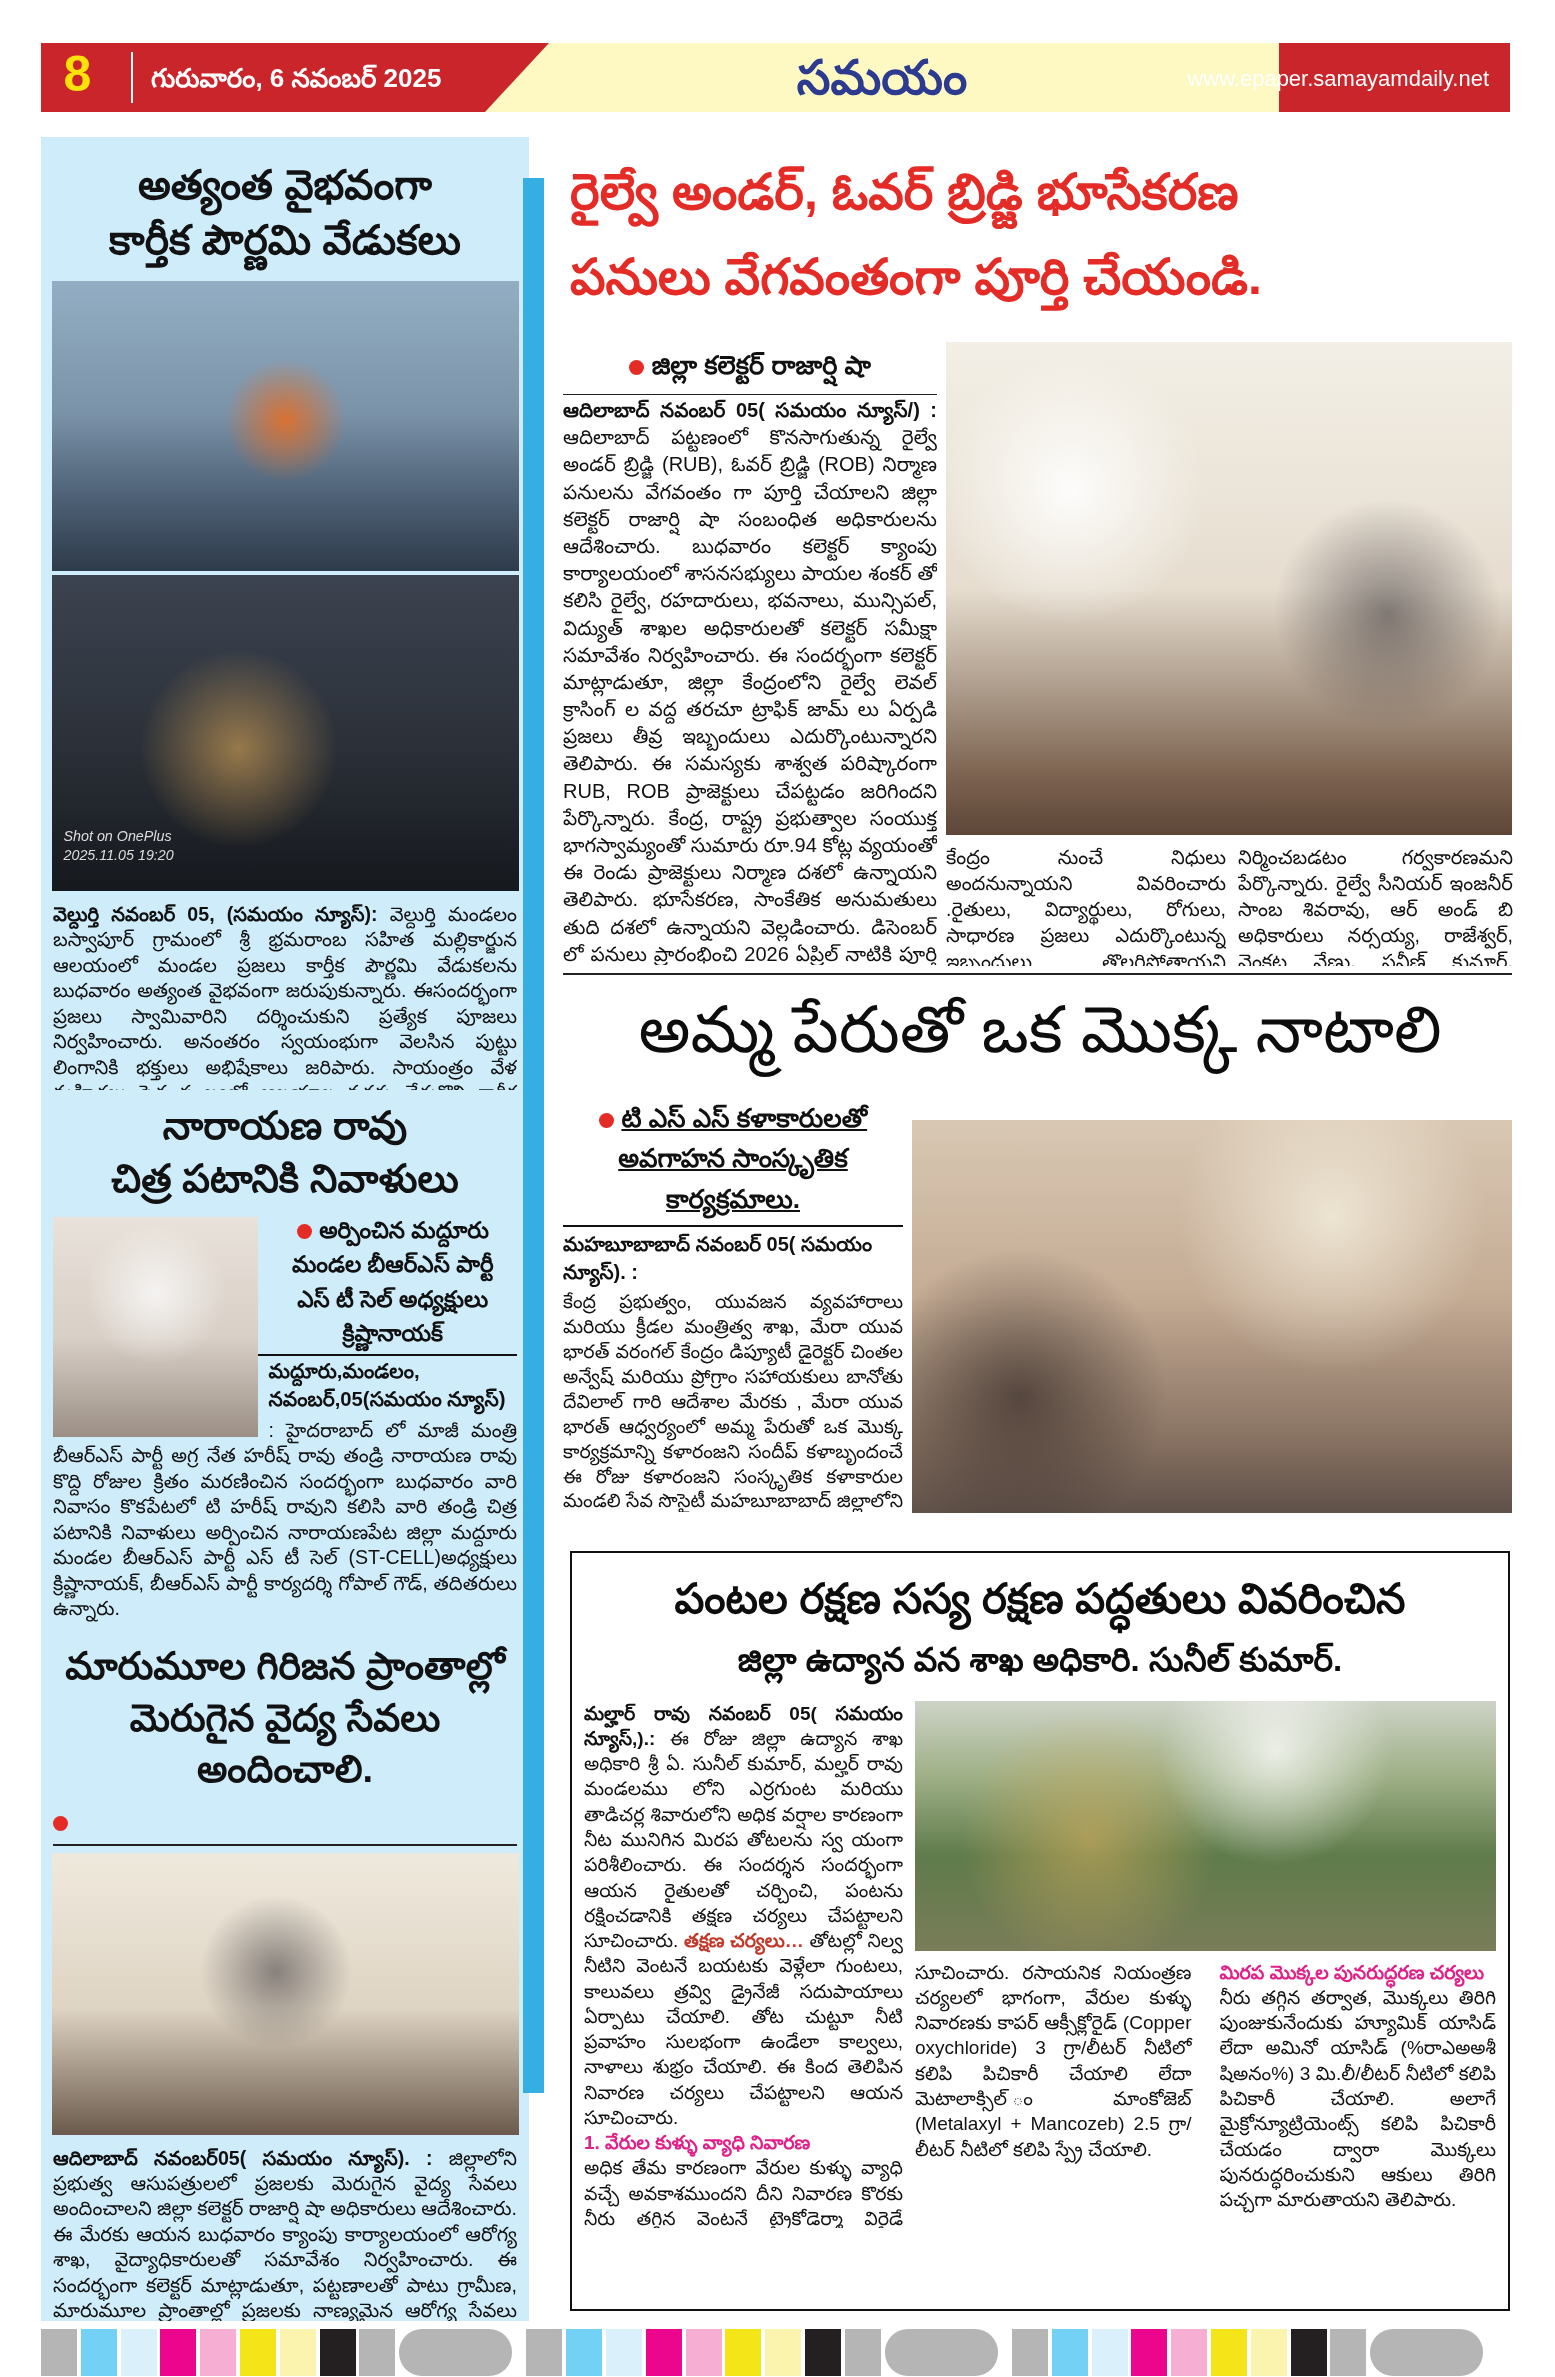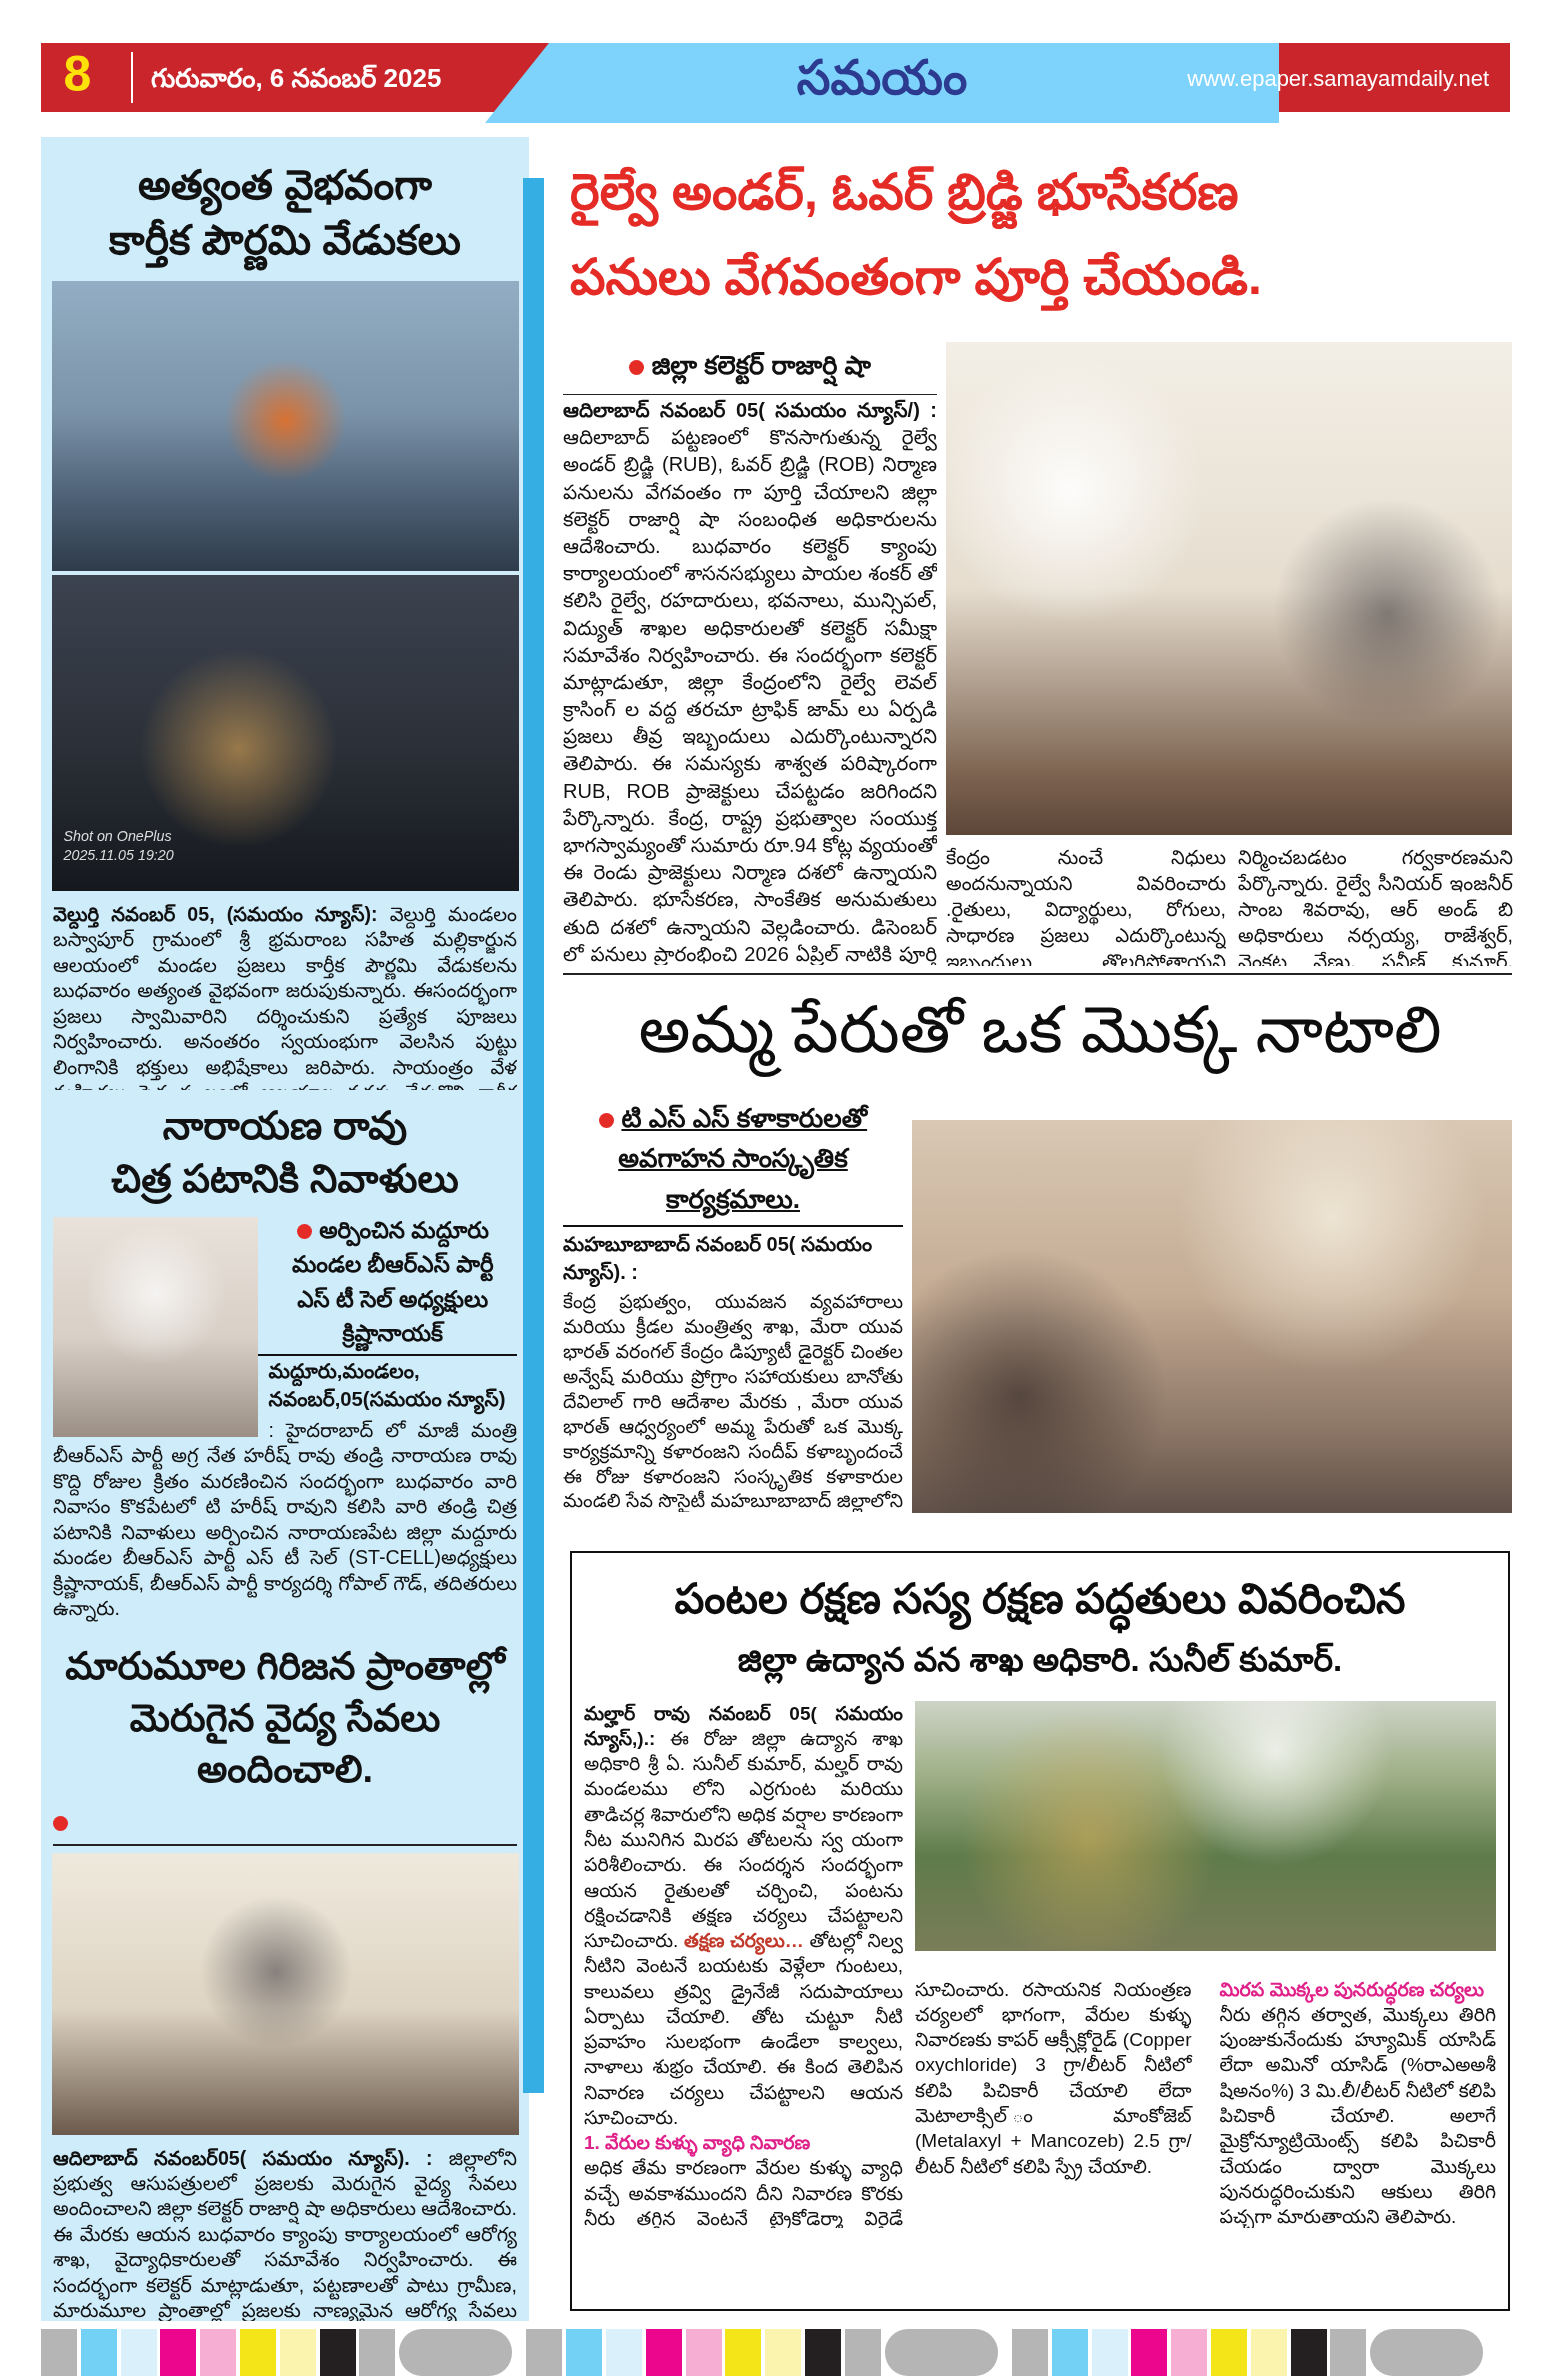--- a/index.html
+++ b/index.html
@@ -3,21 +3,21 @@
 <meta charset="utf-8">
 <style>
   html,body{margin:0;padding:0;background:#e8e8e8;}
   .page{position:relative;width:1555px;height:2377px;background:#ffffff;
         font-family:"Liberation Sans",sans-serif;color:#111;overflow:hidden;}
   
   .hdr{position:absolute;left:41px;top:43px;width:1469px;height:69px;background:#c9252b;}
   .hdr-num{position:absolute;left:22.6px;top:1.5px;font-size:50px;font-weight:bold;color:#ffe10a;}
   .hdr-sep{position:absolute;left:90px;top:9px;width:2.3px;height:51px;background:#ffffff;}
   .hdr-date{position:absolute;left:110px;top:20.3px;font-size:26px;font-weight:bold;color:#ffffff;}
-  .hdr-yellow{position:absolute;left:444px;top:0;width:794px;height:80px;background:#7dd3fc;
+  .hdr-yellow{position:absolute;left:444px;top:0;width:794px;height:69px;background:#fef9c3;
               clip-path:polygon(64px 0,100% 0,100% 100%,0 100%);}
   .hdr-brand{position:absolute;left:0;top:0;width:100%;height:69px;line-height:69px;text-align:center;
              font-size:48px;font-weight:bold;color:#2c3a8f;}
   .hdr-url{position:absolute;right:21px;top:22.6px;font-size:22px;color:#ffffff;}
   
   .lp{position:absolute;left:41px;top:137px;width:488px;height:2184px;background:#cfecfa;overflow:hidden;}
   .lp-strip{position:absolute;left:523px;top:178px;width:21px;height:1915px;background:#35aee3;}
   .lp-h{margin:21px 7.5px 0;font-size:41px;line-height:1.35;font-weight:bold;text-align:center;color:#121212;}
   .lp-h.h2{margin-top:10.5px;font-size:39px;text-align:center;}
   .lp-h.h3{margin-top:19.6px;font-size:38px;}
@@ -81,21 +81,21 @@
             background:#fff;box-sizing:border-box;padding:12px 12px 6px;}
   .m-a3-h{text-align:center;font-size:42px;font-weight:bold;line-height:1.6;color:#0d0d0d;}
   .m-a3-sub{text-align:center;font-size:33px;font-weight:bold;margin-top:9px;color:#0d0d0d;}
   .m-a3-cols{display:flex;gap:12px;margin-top:13.5px;height:527px;overflow:hidden;}
   .m-a3-c1{width:319px;font-size:19px;line-height:1.33;text-align:justify;}
   .m-a3-right{flex:1;display:flex;flex-direction:column;}
   .m-a3-photo{height:250px;
      background:radial-gradient(circle at 62% 20%,rgba(255,255,255,.75) 0,rgba(255,255,255,0) 28%),
                 radial-gradient(circle at 30% 55%,rgba(205,170,90,.65) 0,rgba(205,170,90,0) 30%),
                 linear-gradient(180deg,#cdd3c6 0%,#9fb087 30%,#5f7b4b 62%,#7a7d58 100%);}
-  .m-a3-crow{display:flex;gap:28px;flex:1;margin-top:26px;overflow:hidden;}
+  .m-a3-crow{display:flex;gap:28px;flex:1;margin-top:9px;overflow:hidden;}
   .m-a3-c2,.m-a3-c3{flex:1;font-size:19px;line-height:1.33;text-align:justify;}
   .redhead{color:#c0392b;font-weight:bold;}
   .pinkhead{color:#e0218a;font-weight:bold;}
   
   .regbar{position:absolute;left:41px;top:2329px;width:1469px;height:47px;display:flex;
           align-items:center;gap:3.8px;}
   .swatch{width:36px;height:47px;}
   .pill{width:113px;height:47px;border-radius:23px;margin-right:10.5px;}
 </style>
 </head>

